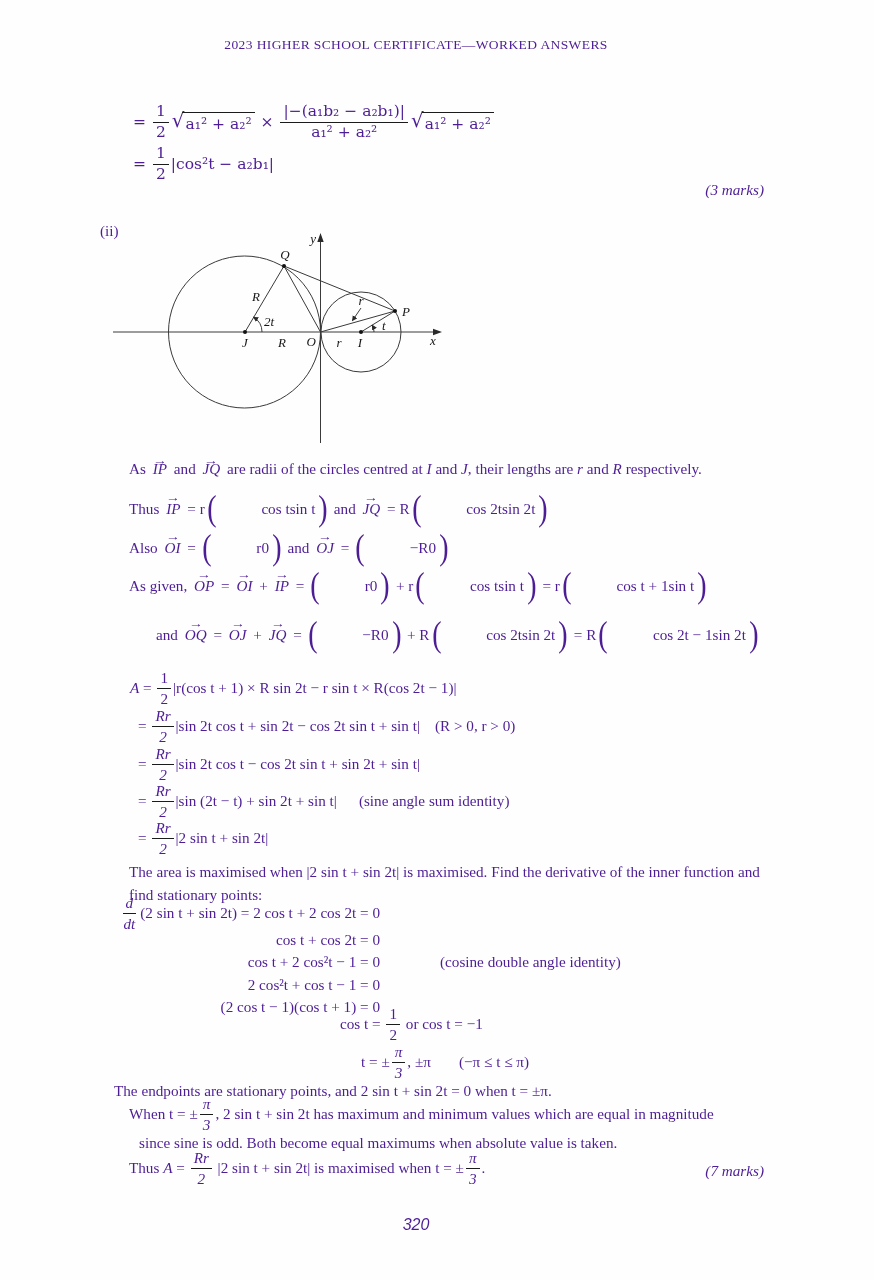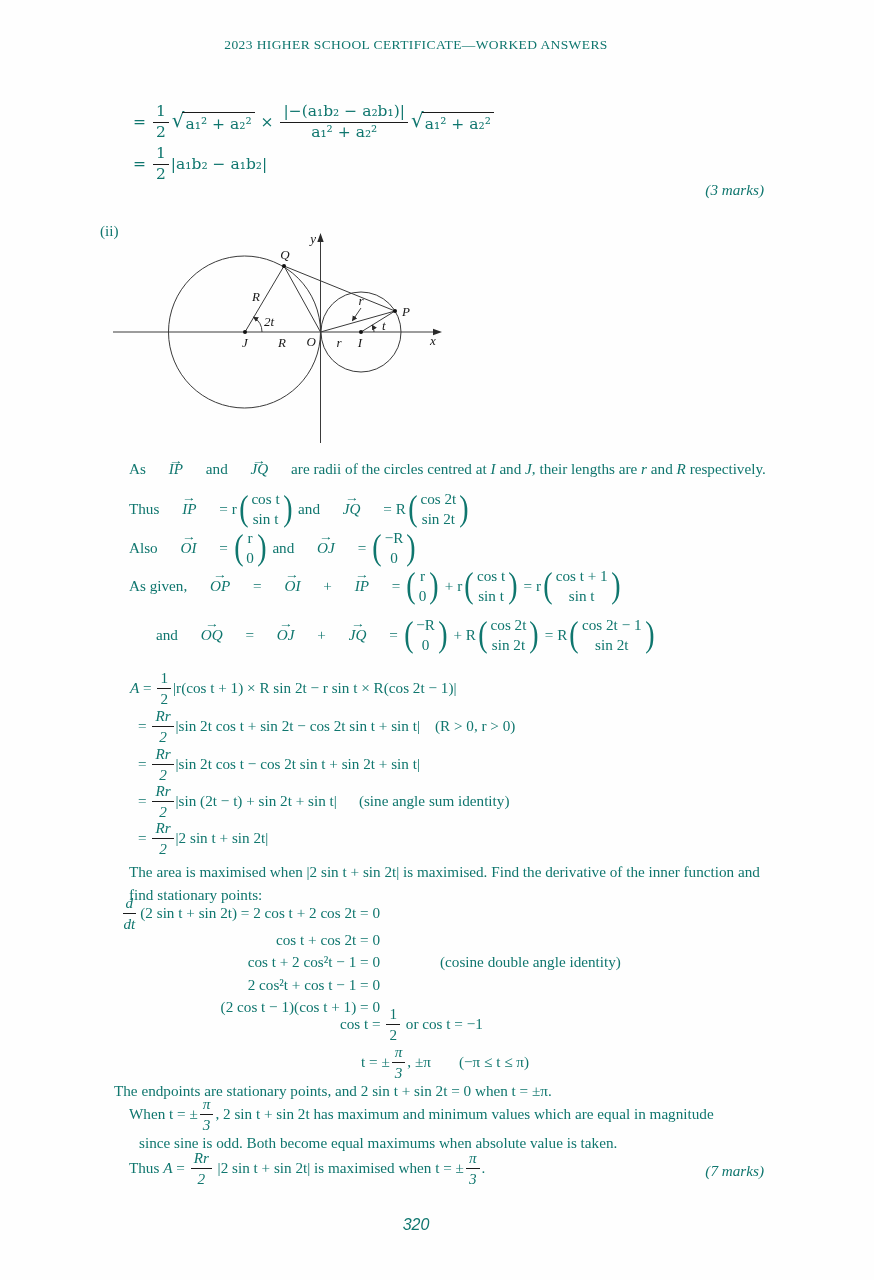--- a/index.html
+++ b/index.html
@@ -1,17 +1,17 @@
 <!DOCTYPE html>
 <html><head>
 <meta charset="utf-8">
 <style>
   html,body{margin:0;padding:0;background:#ffffff;}
   .page{position:relative;width:874px;height:1280px;background:#fefefe;
-        font-family:"Liberation Serif",serif;color:#0f766e;overflow:hidden;}
+        font-family:"Liberation Serif",serif;color:#4c1d95;overflow:hidden;}
   .abs{position:absolute;}
   .textline{position:absolute;white-space:nowrap;font-size:15.2px;line-height:20px;}
   .flexline{position:absolute;display:flex;align-items:center;white-space:nowrap;font-size:15.2px;}
   .flexline span{white-space:pre;}
   .center{text-align:center;}
   .italic{font-style:italic;}
   .iv{font-style:italic;}
   .header{font-size:13.5px;letter-spacing:.4px;}
   .mathfont{font-family:"DejaVu Serif",serif;font-size:15.5px;}
   
@@ -20,23 +20,23 @@
   .frac .n{padding:0 3px 1px;border-bottom:1.2px solid #1b1b1b;}
   .frac .d{padding:1px 3px 0;}
   .frac.it{font-style:italic;}
   
   .sqrt{display:inline-flex;align-items:flex-start;margin:0 1px;}
   .sqrt .rad{font-size:1.28em;line-height:0.95;margin-right:-2px;}
   .sqrt .bar{border-top:1.3px solid #1b1b1b;padding:2px 3px 0 3px;}
   
   .cvec{display:inline-flex;align-items:center;margin:0 1px;}
   .cvec .par{font-size:2.3em;line-height:.95;font-weight:300;transform:scaleX(.8);}
-  .cvec .col{display:inline-flex;flex-direction:column;align-items:center;line-height:1.32;padding:0 2px;}
-  
-  .vec{font-style:italic;display:inline-block;position:relative;margin:0 18px;padding:0 1px;}
+  .cvec .col{display:inline-flex;flex-direction:row;align-items:center;line-height:1.32;padding:0 2px;margin-left:42px;}
+  
+  .vec{font-style:italic;display:inline-block;position:relative;margin:0 2px;padding:0 1px;}
   .vec::after{content:"→";position:absolute;left:50%;top:-0.80em;
               transform:translateX(-50%) scaleX(1.35);font-size:.68em;font-style:normal;}
   .note{margin-left:15px;}
   .note-big{margin-left:22px;}
   svg text{font-family:"Liberation Serif",serif;font-size:13px;font-style:italic;fill:#161616;}
 </style>
 </head>
 <body>
 
 <div class="page">
@@ -47,21 +47,21 @@
     <span>= </span>
     <span class="frac"><span class="n">1</span><span class="d">2</span></span>
     <span class="sqrt"><span class="rad">√</span><span class="bar">a₁² + a₂²</span></span>
     <span> × </span>
     <span class="frac"><span class="n">|−(a₁b₂ − a₂b₁)|</span><span class="d">a₁² + a₂²</span></span>
     <span class="sqrt"><span class="rad">√</span><span class="bar">a₁² + a₂²</span></span>
   </div>
   <div class="flexline mathfont" style="top:147px;left:133px;height:34px;">
     <span>= </span>
     <span class="frac"><span class="n">1</span><span class="d">2</span></span>
-    <span>|a₁b₂ − a₁b₂|</span>
+    <span>|cos²t − a₂b₁|</span>
   </div>
   <div class="textline italic" style="top:180px;right:110px;">(3 marks)</div>
 
   <div class="textline" style="top:221px;left:100px;">(ii)</div>
 
   <svg class="abs" style="top:228px;left:110px;" width="340" height="217" viewBox="0 0 340 217">
     <defs>
       <marker id="ah" markerWidth="7" markerHeight="7" refX="5" refY="3" orient="auto">
         <path d="M0,0 L6,3 L0,6 z" fill="#2a2a2a"></path>
       </marker>

